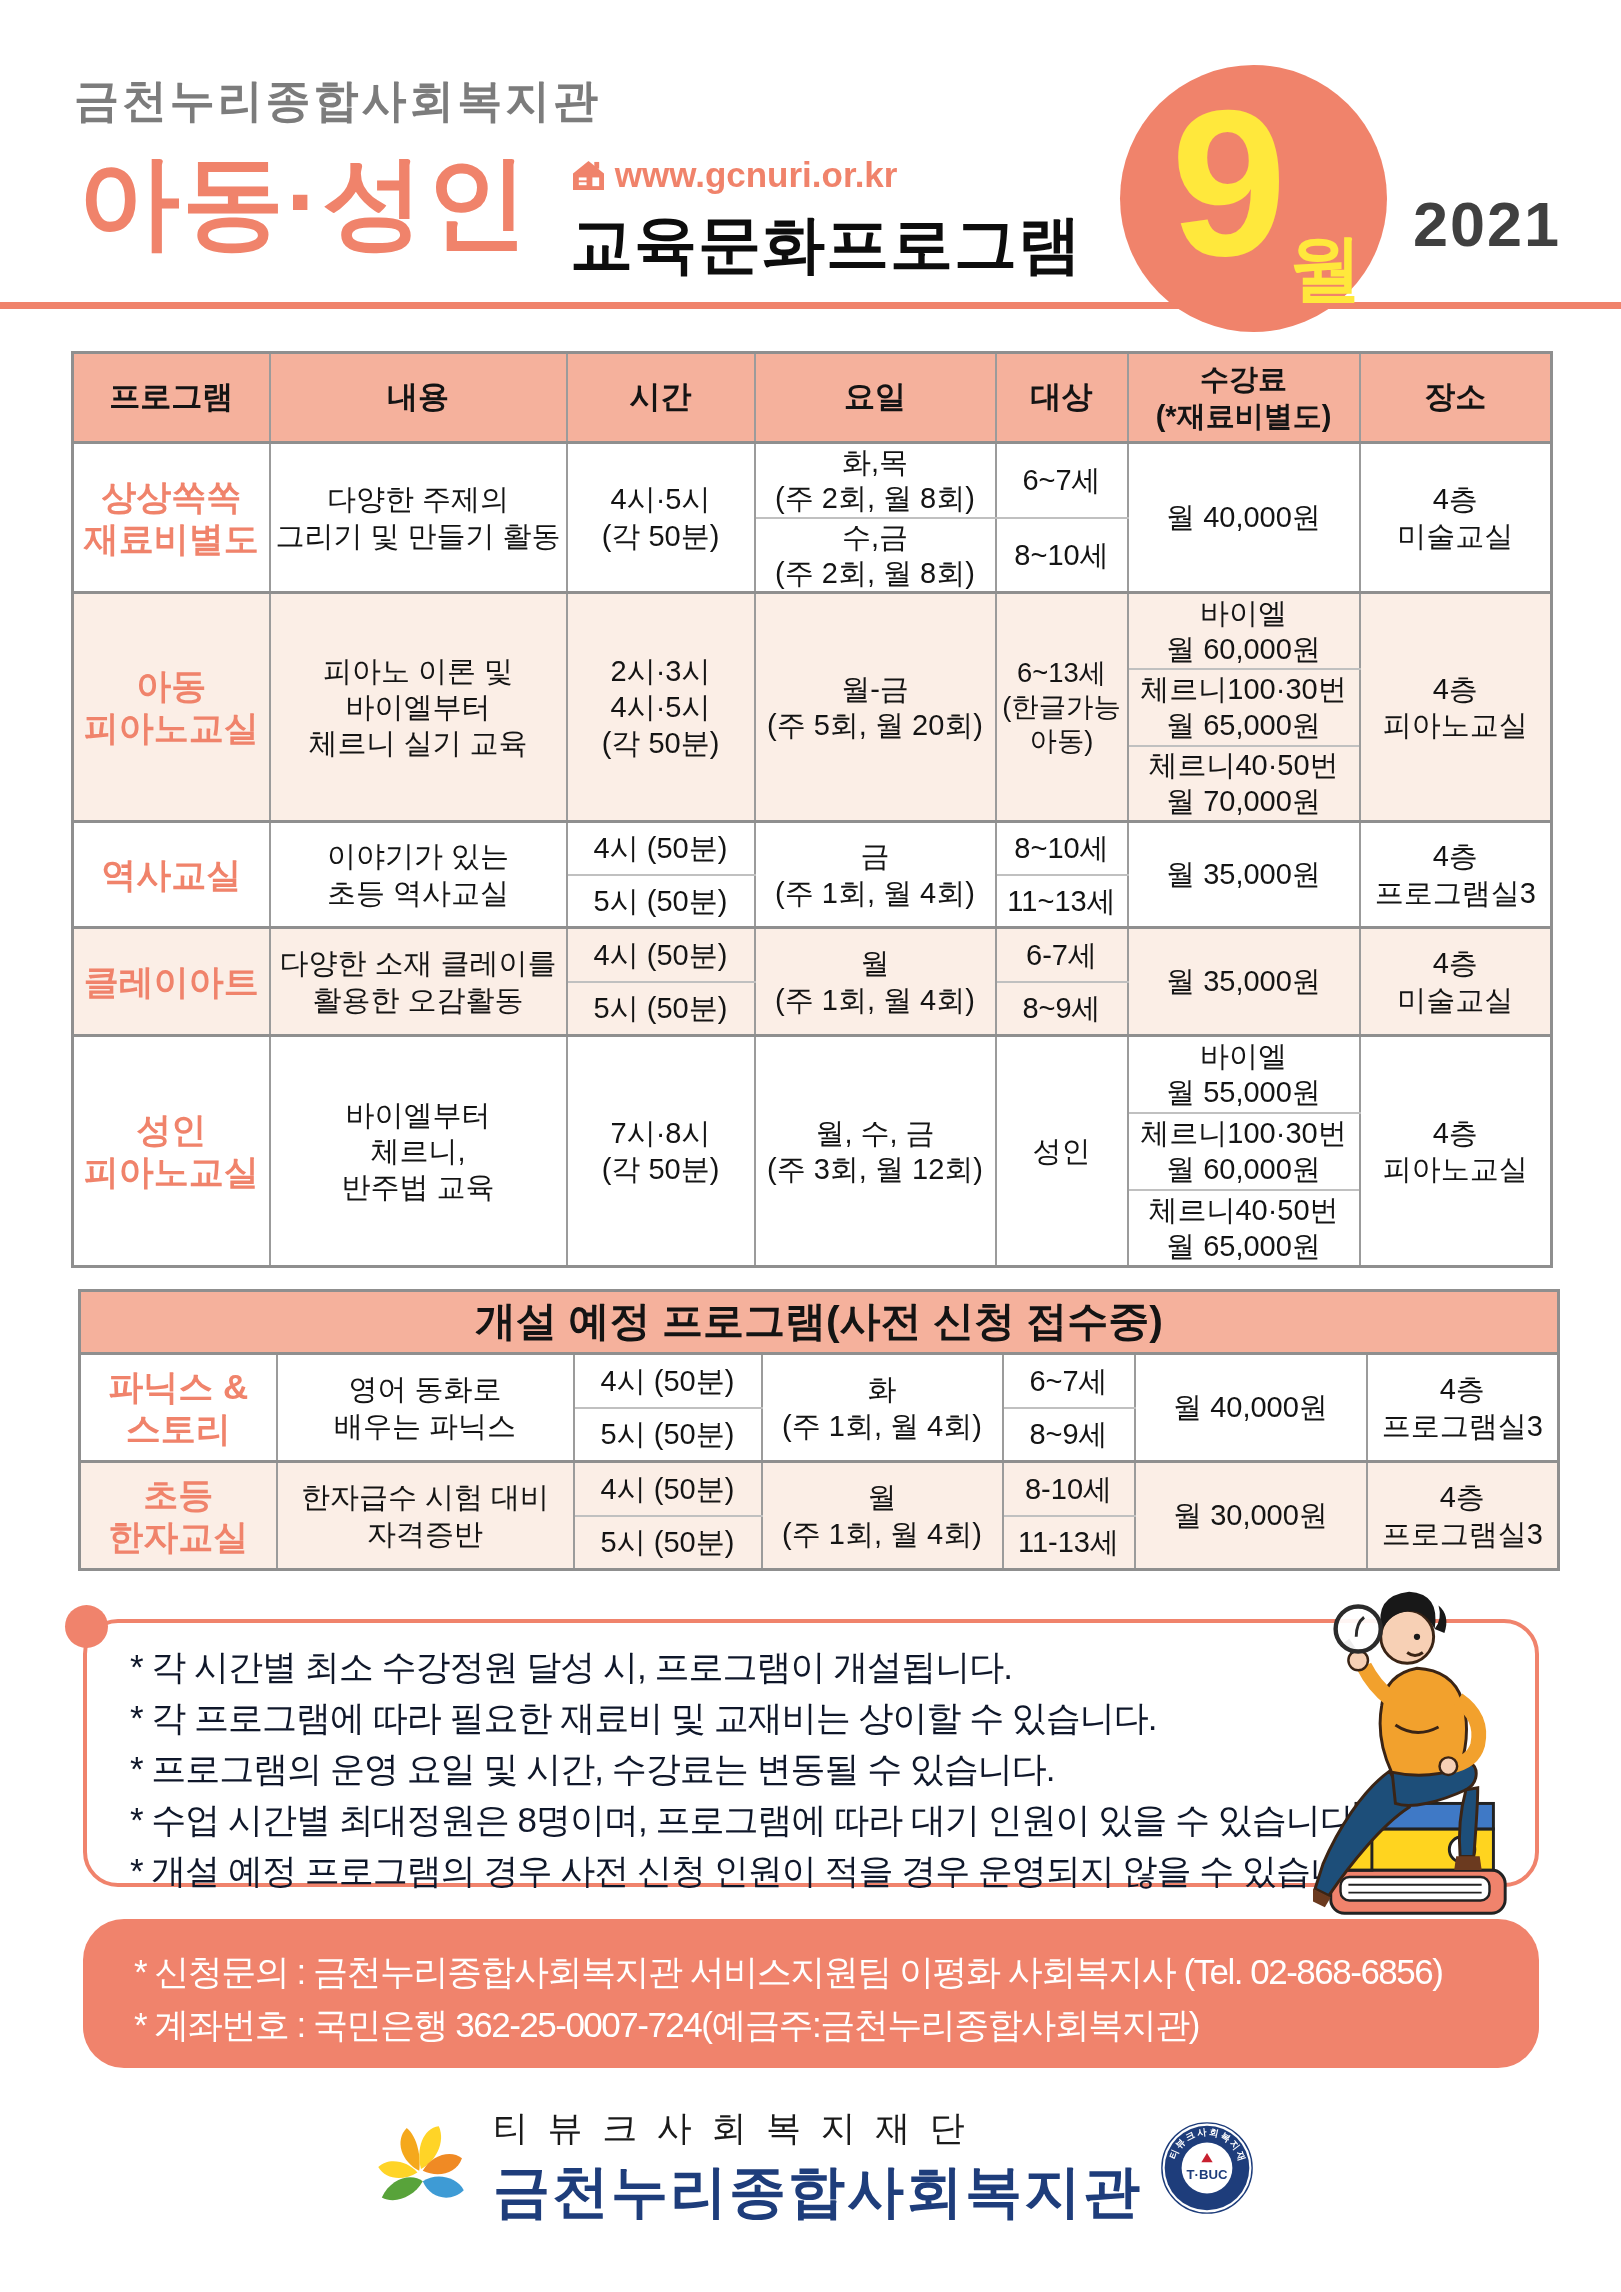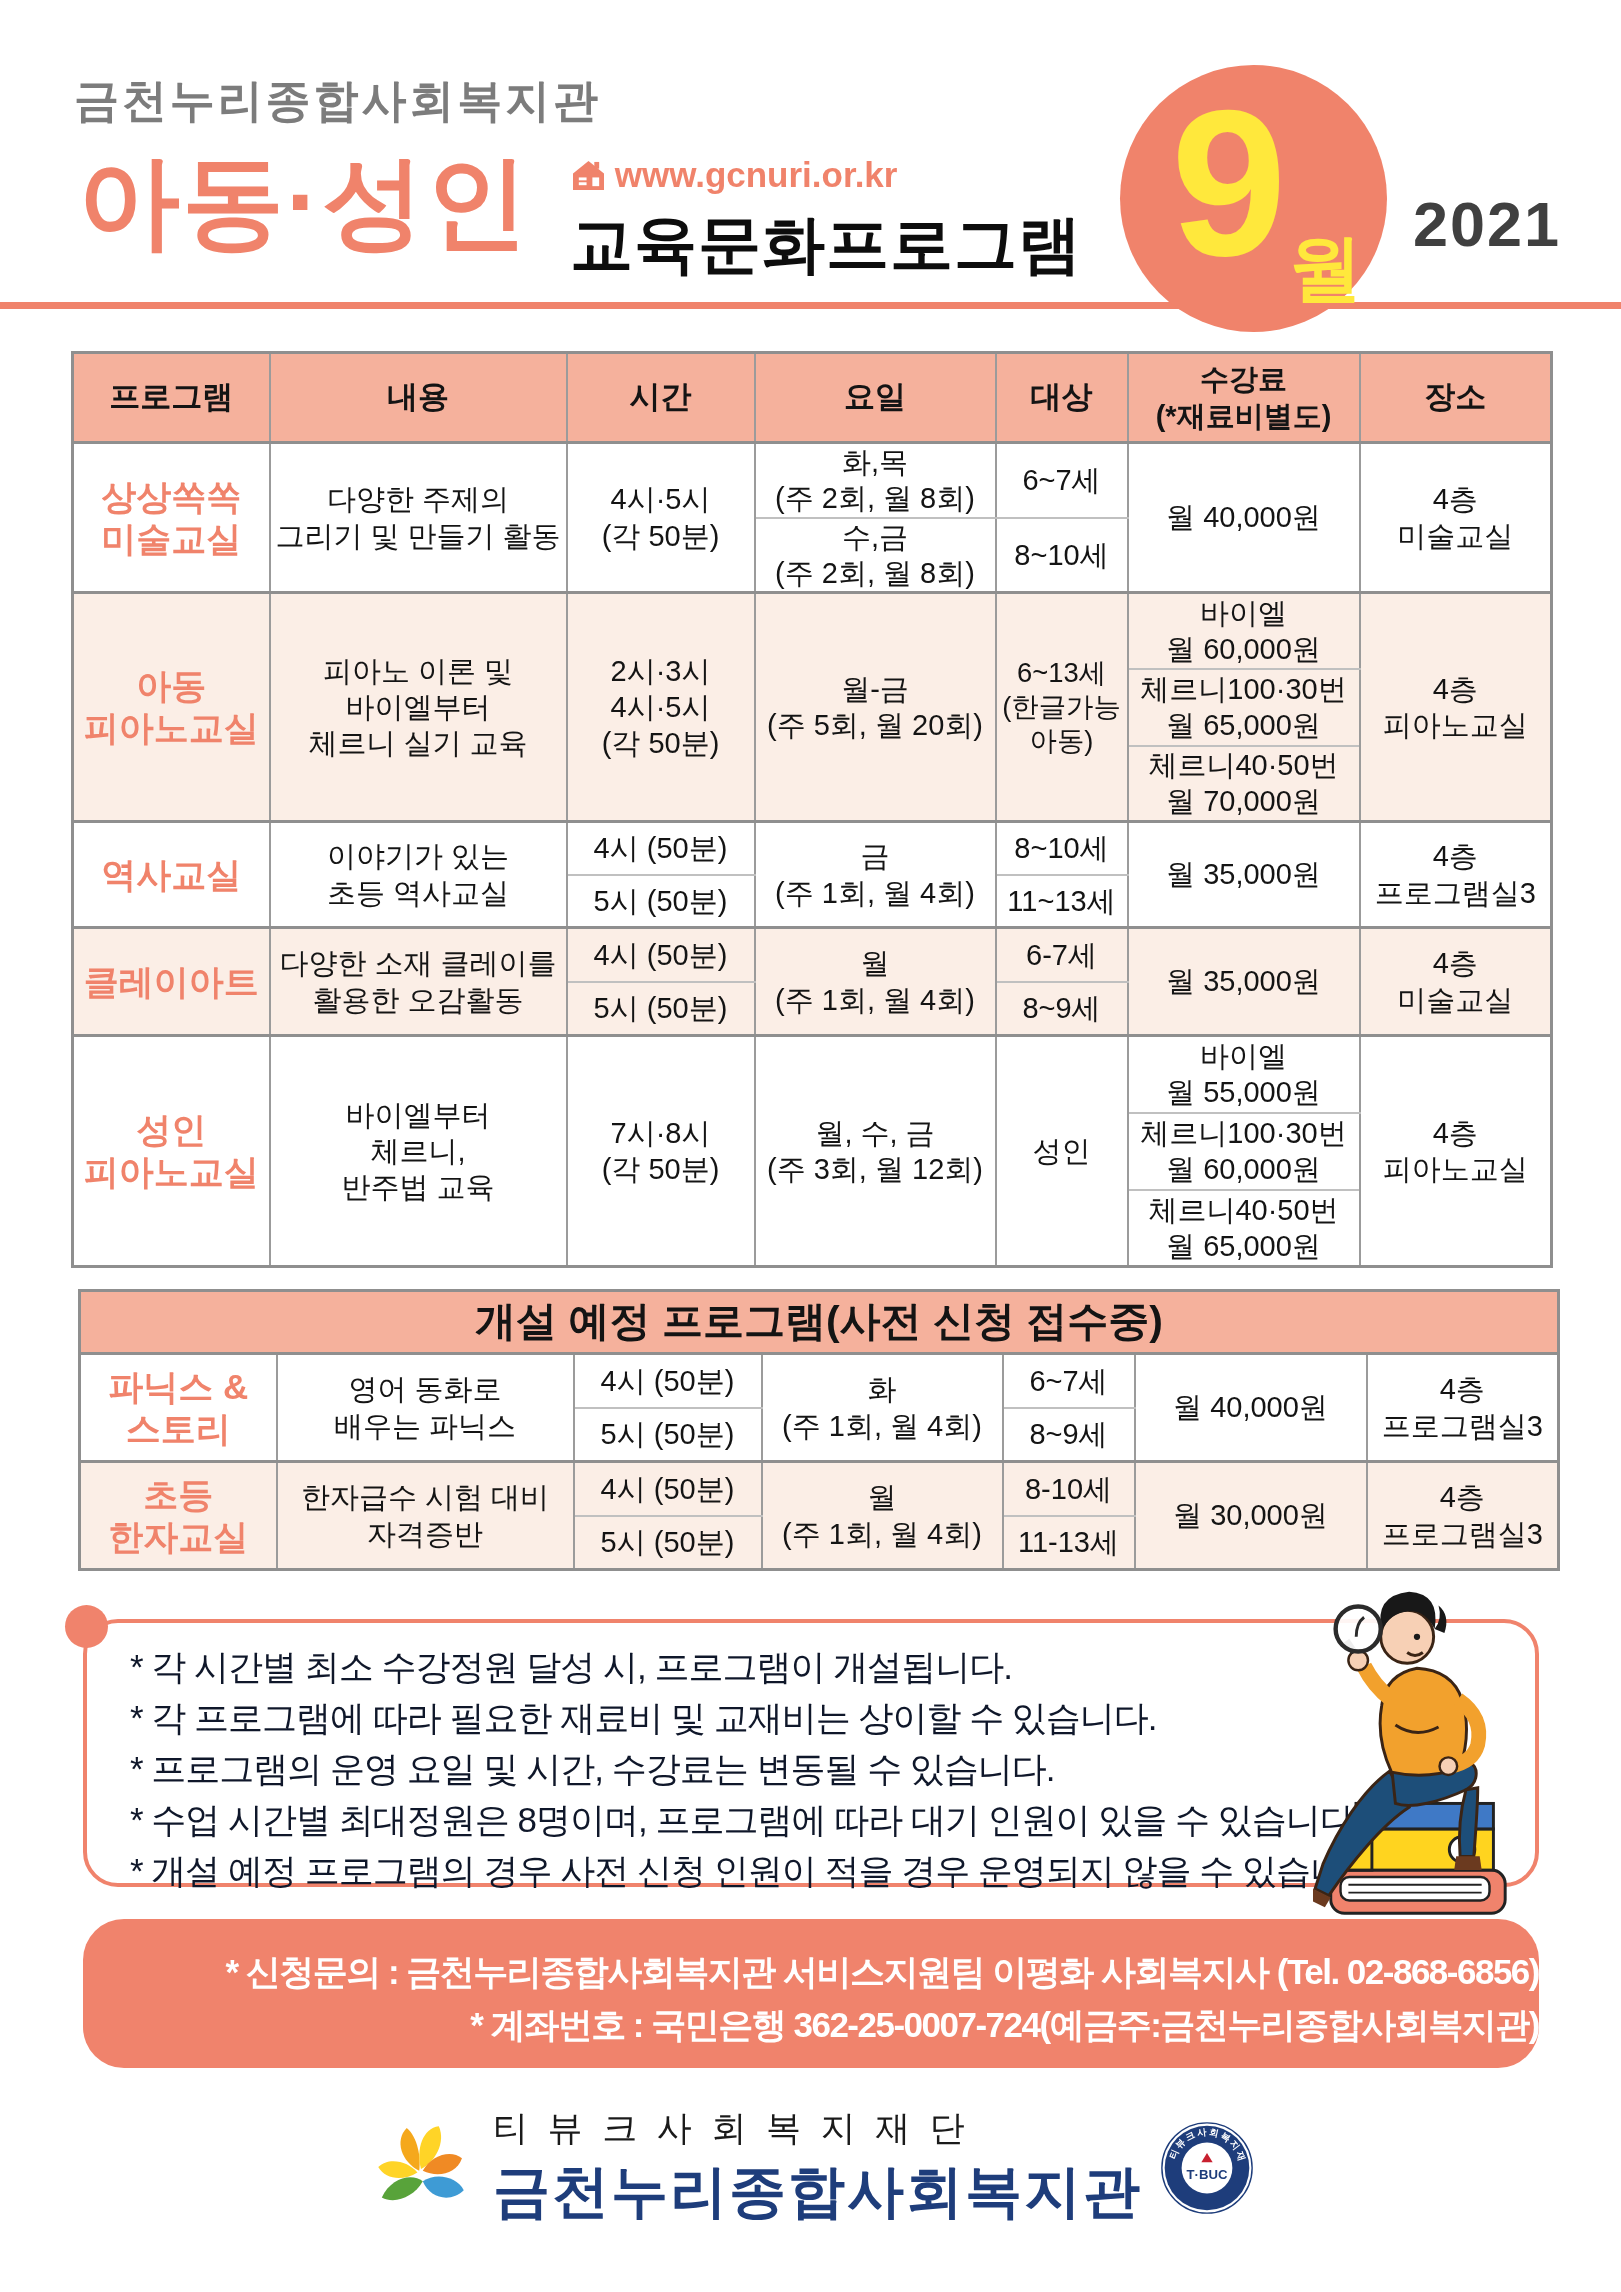--- a/index.html
+++ b/index.html
@@ -40,21 +40,21 @@
          border-radius:35px;background:#fff;box-sizing:border-box;}
   .notes-bullet{position:absolute;left:65px;top:1605px;width:43px;height:43px;border-radius:50%;
                 background:#F0836C;z-index:2;}
   .note-line{margin-left:43px;font-size:35px;color:#0f172a;line-height:51px;letter-spacing:-1px;}
   .notes-inner{padding-top:17.6px;}
   .illustration{position:absolute;left:1313px;top:1580px;width:206px;height:343px;z-index:3;}
 
   
   .banner{position:absolute;left:83px;top:1919px;width:1456px;height:149px;background:#F0836C;
           border-radius:41px;box-sizing:border-box;padding:25.5px 0 0 51px;}
-  .banner-line{color:#ffffff;font-size:35px;font-weight:700;line-height:53px;letter-spacing:-1.5px;text-align:right;}
+  .banner-line{color:#ffffff;font-size:35px;font-weight:400;line-height:53px;letter-spacing:-1.5px;}
 
   
   .footer{position:absolute;left:0;top:2105px;width:1621px;display:flex;justify-content:center;
           align-items:center;gap:17.6px;}
   .f-text{display:flex;flex-direction:column;}
   .f-foundation{font-size:35px;color:#1a1a1a;letter-spacing:19.6px;font-weight:500;}
   .f-center{font-size:57px;color:#1E3D7B;font-weight:800;letter-spacing:2px;margin-top:2px;}
 </style>
 </head>
 <body>
@@ -100,21 +100,21 @@
         <th class="pre">대상</th>
         <th class="pre" style="font-size:29px">수강료
 (*재료비별도)</th>
         <th class="pre">장소</th>
       </tr>
     </thead>
 
     <tbody class="white">
       <tr style="height:70px">
         <td rowspan="2" class="name pre">상상쏙쏙
-미술교실</td>
+재료비별도</td>
         <td rowspan="2" class="pre">다양한 주제의
 그리기 및 만들기 활동</td>
         <td rowspan="2" class="pre">4시·5시
 (각 50분)</td>
         <td class="pre thin-b">화,목
 (주 2회, 월 8회)</td>
         <td class="thin-b">6~7세</td>
         <td rowspan="2" class="pre">월 40,000원</td>
         <td rowspan="2" class="pre">4층
 미술교실</td>

